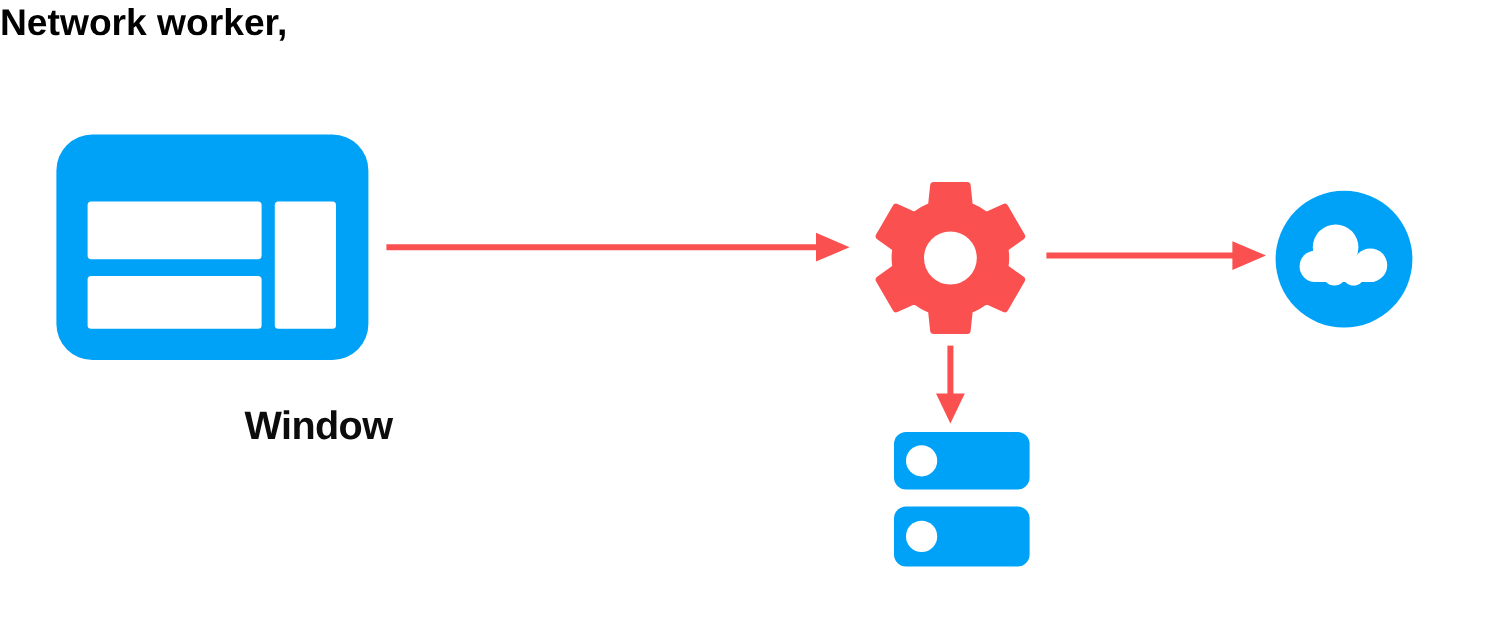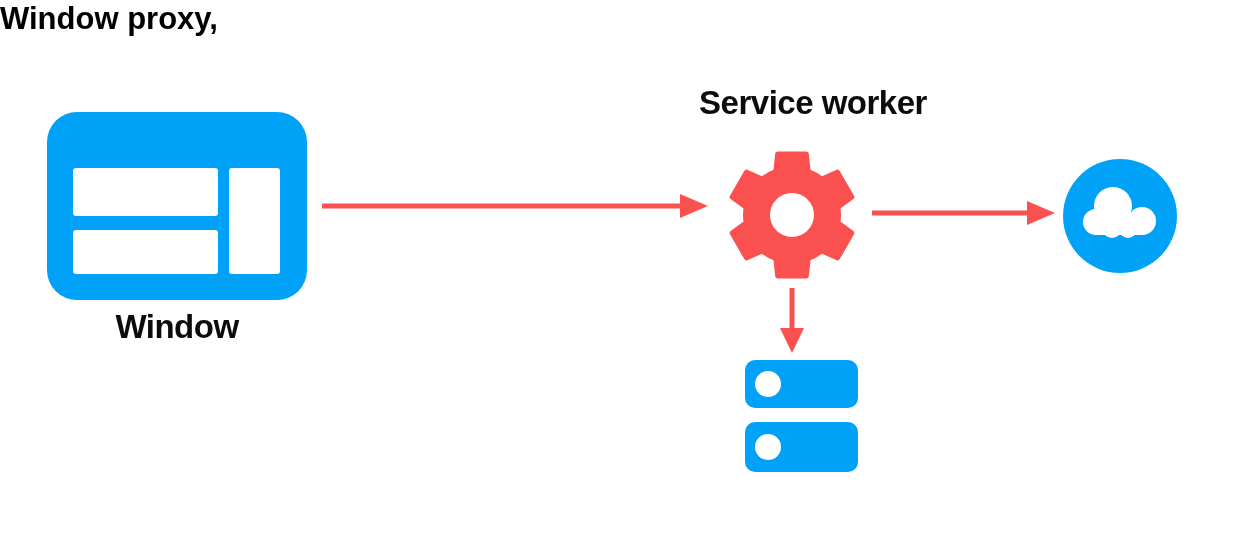--- a/index.html
+++ b/index.html
@@ -13,21 +13,21 @@
     overflow: hidden;
   }
 
   .label {
     position: absolute;
     font-weight: 700;
     color: var(--label-text, #0c0c0c);
     letter-spacing: -0.5px;
     text-align: center;
   }
-  .win-label  { left: 27px;  top: 308px; width: 300px; font-size: 33px; }
+  .win-label  { left: 27px;  top: 336px; width: 300px; font-size: 33px; text-align: right; }
   .sw-title   { left: 663px; top: 84px;  width: 300px; font-size: 33px; }
   .edge-label { left: 363px; top: 101px; width: 300px; font-size: 31px; line-height: 37px; font-weight: 700; }
   .edge-label span { display: block; }
 
   
   .win-icon {
     position: absolute; left: 47px; top: 112px;
     width: 260px; height: 188px;
     background: var(--accent-blue, #00a2f8);
     border-radius: 30px;
@@ -60,24 +60,23 @@
 <div class="canvas">
 
   <div class="win-icon">
     <div class="win-cut win-bar1"></div>
     <div class="win-cut win-bar2"></div>
     <div class="win-cut win-side"></div>
   </div>
   <div class="label win-label">Window</div>
 
   <div class="edge-label">
-    <span>Window proxy,</span>
+    <span>Network worker,</span>
   </div>
 
-  <div class="label sw-title">Service worker</div>
 
   <svg class="overlay" width="1248" height="534" viewBox="0 0 1248 534">
 
     <g>
       <line x1="322" y1="206" x2="681" y2="206" stroke="var(--accent-red, #FB5050)" stroke-width="5"></line>
       <polygon points="680,194 680,218 708,206" fill="var(--accent-red, #FB5050)"></polygon>
     </g>
 
     <g>
       <line x1="872" y1="213" x2="1028" y2="213" stroke="var(--accent-red, #FB5050)" stroke-width="5"></line>

